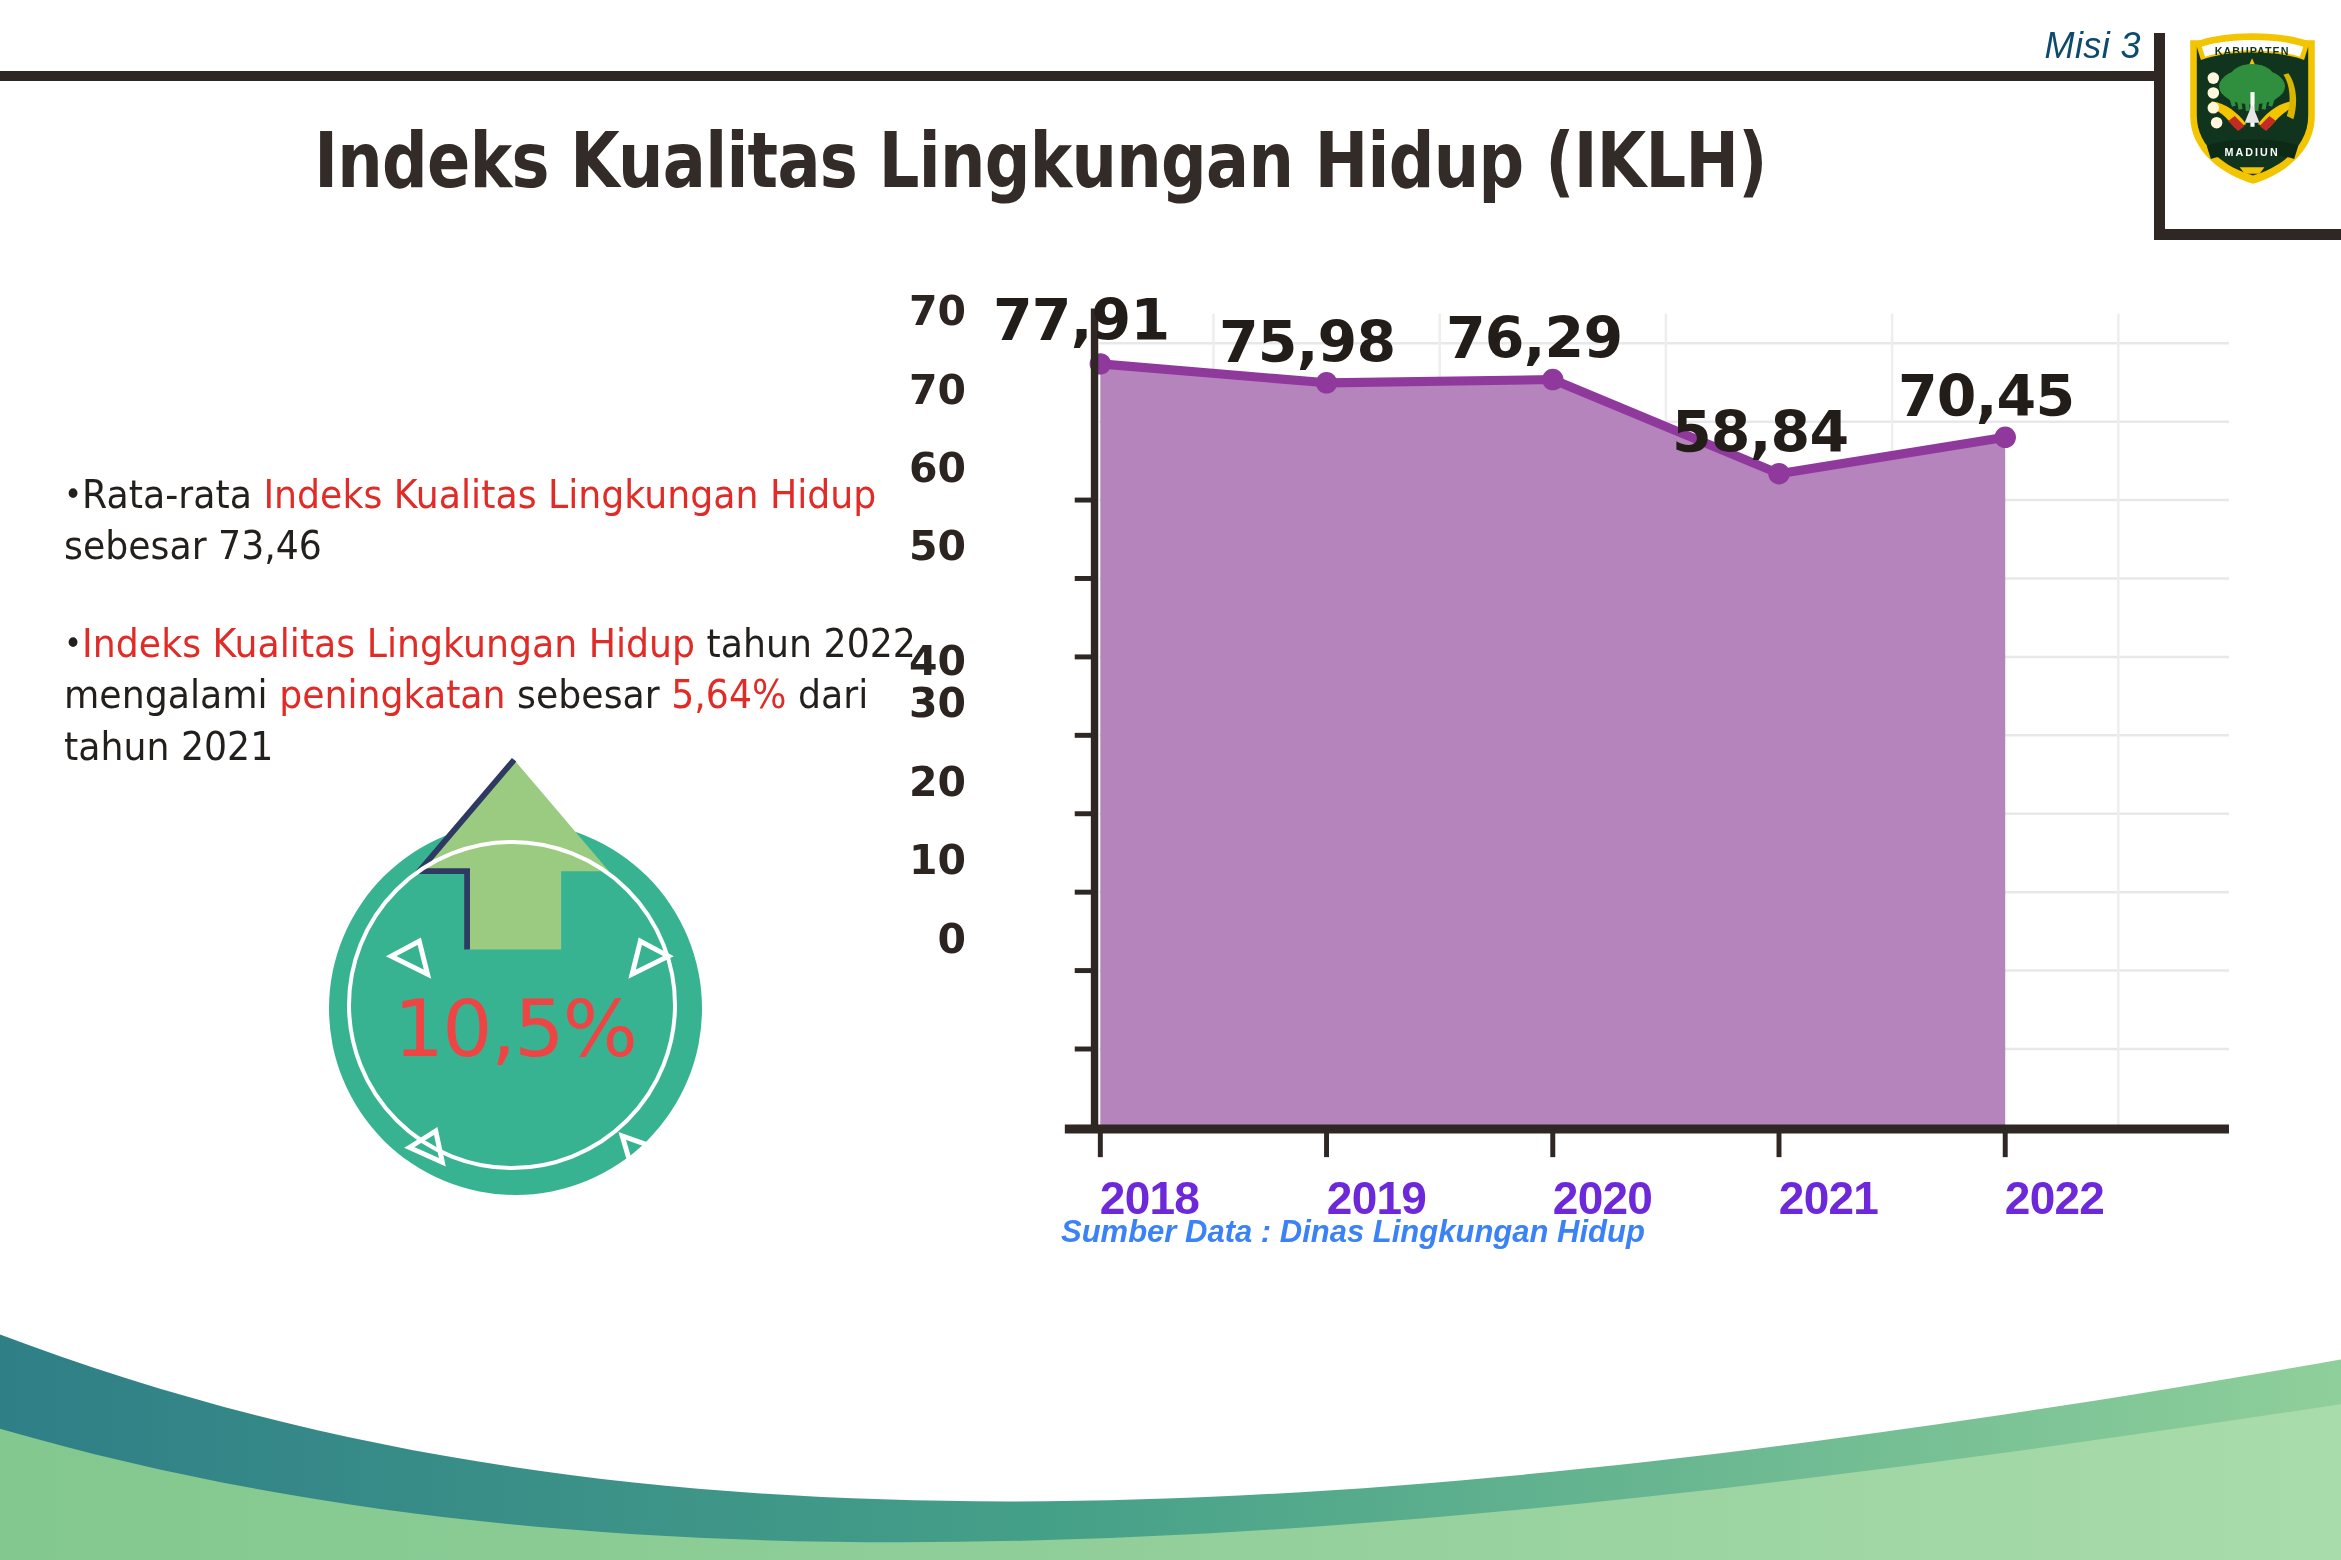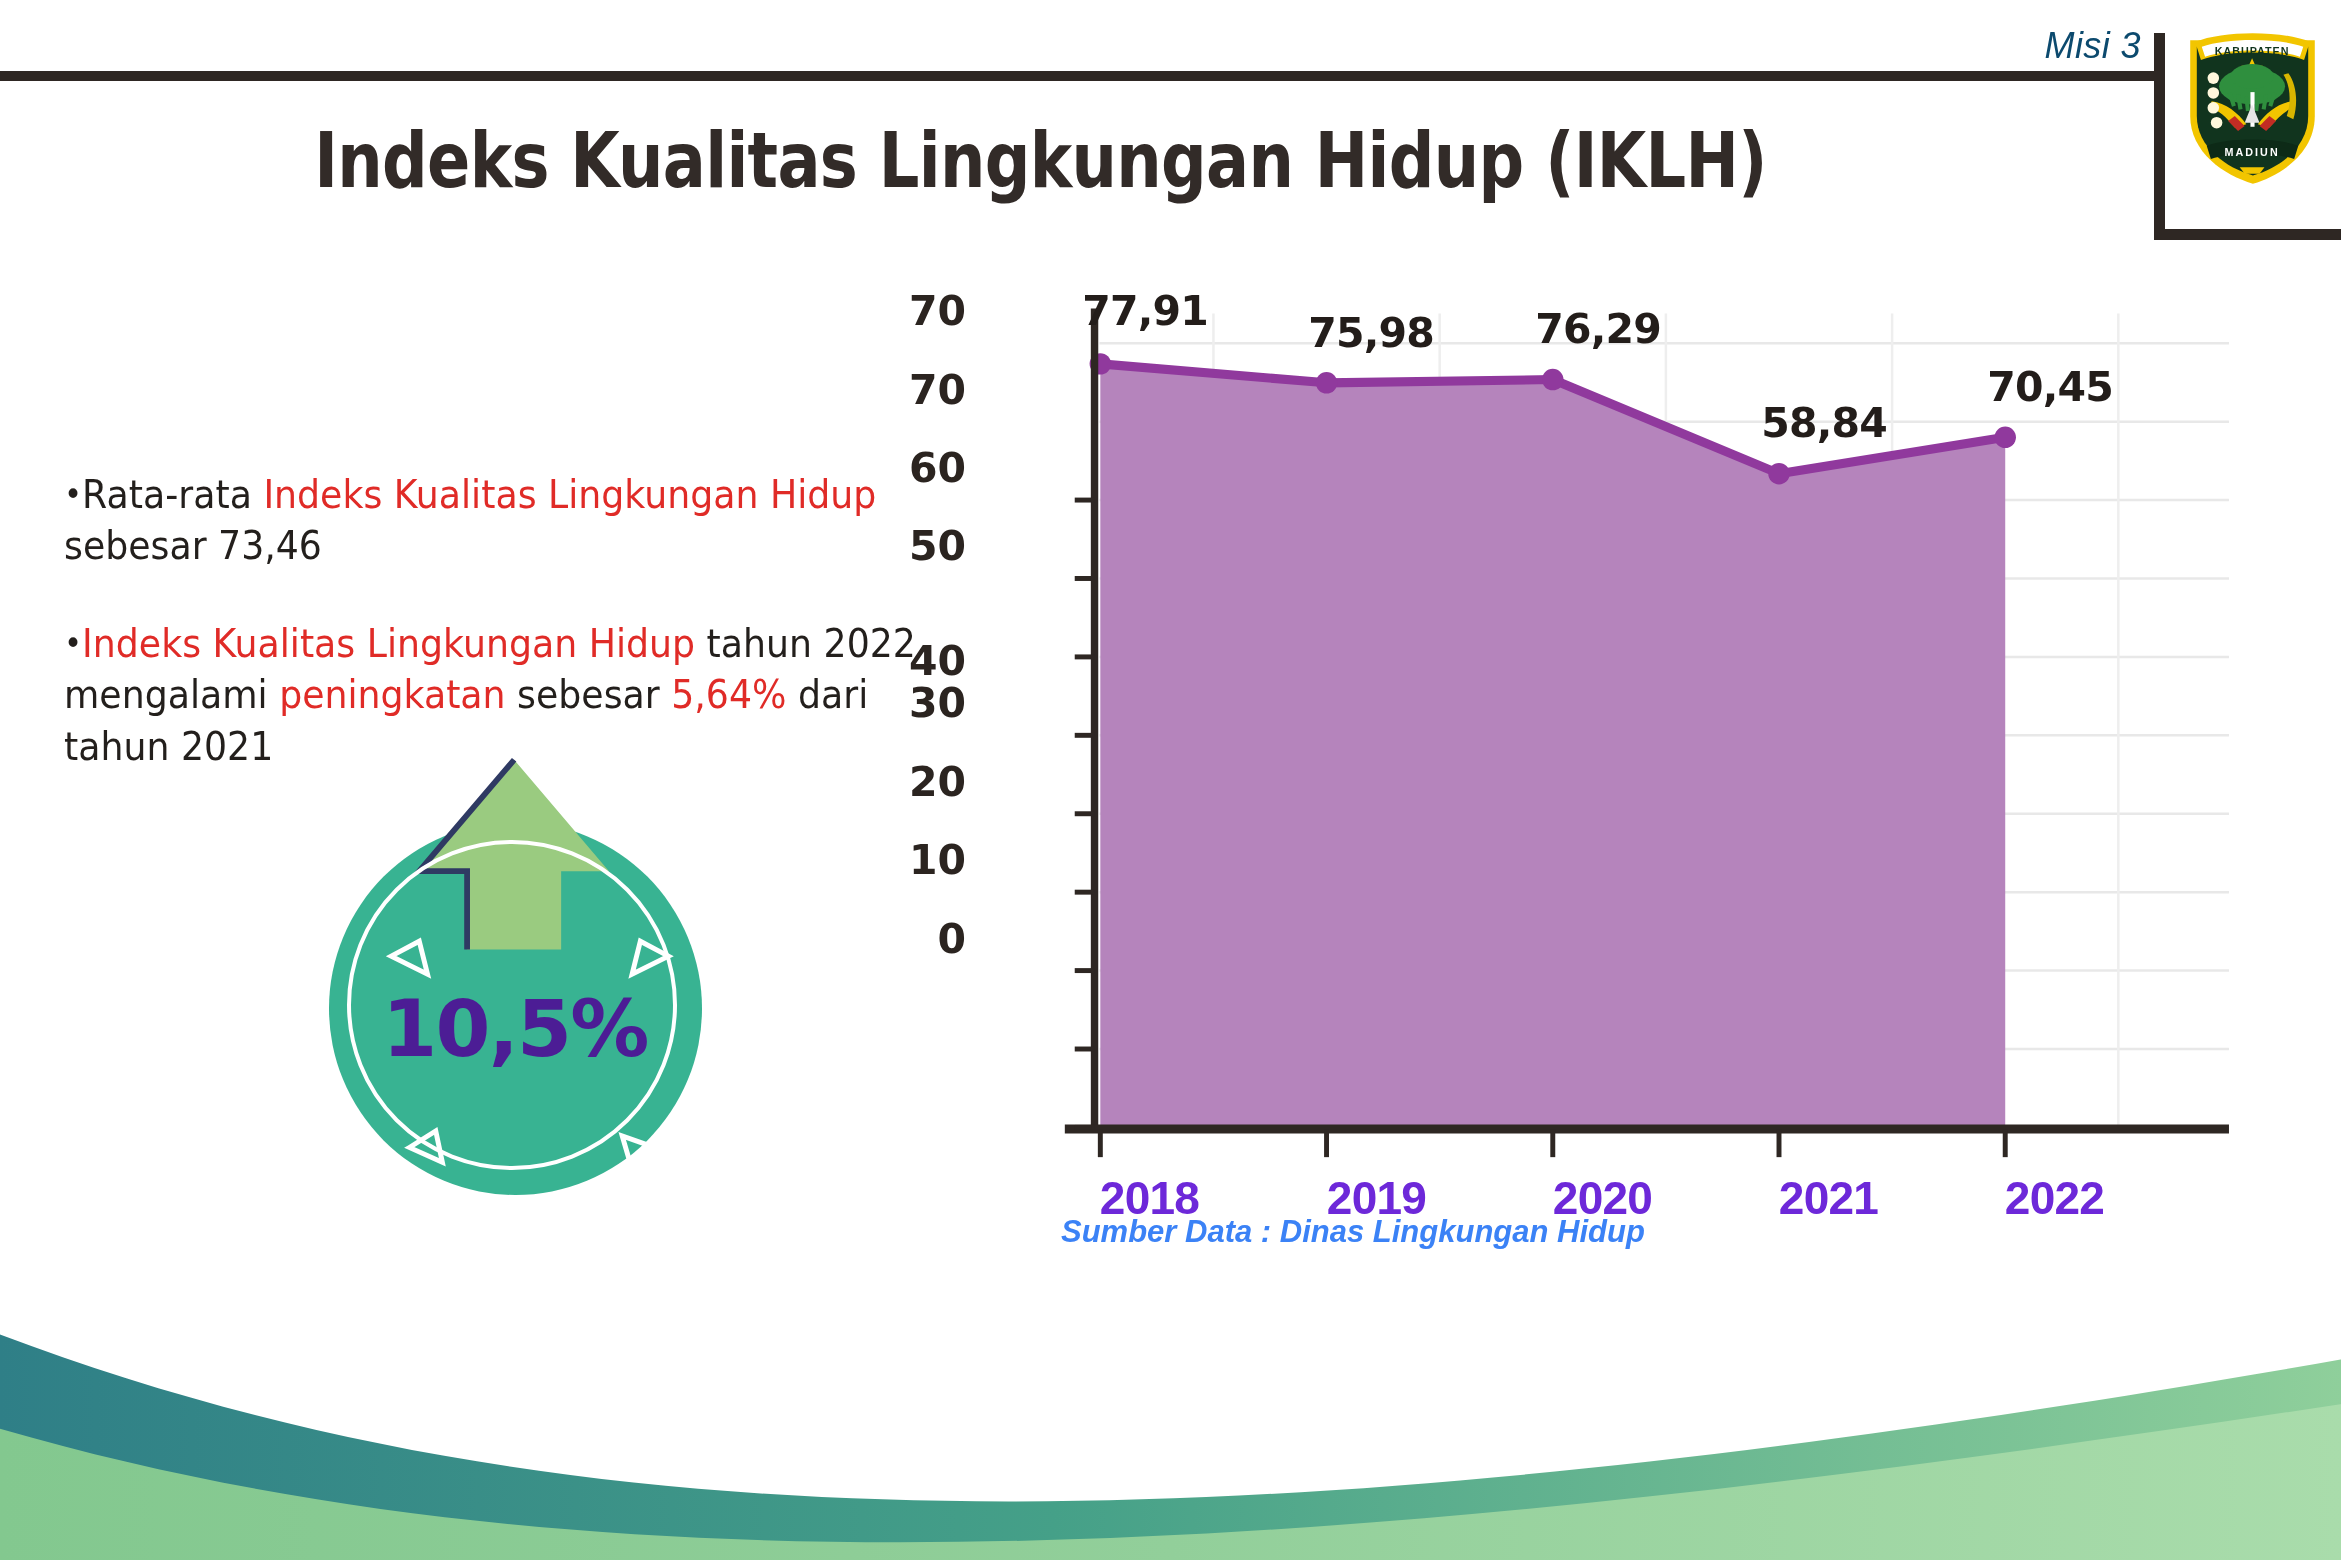--- a/index.html
+++ b/index.html
@@ -68,41 +68,41 @@
   }
   .badge-ring{
     position:absolute;left:35px;top:105px;width:330px;height:330px;
     border-radius:50%;border:4.1px solid #ffffff;box-sizing:border-box;
   }
   .badge-svg{position:absolute;left:0;top:0;width:462px;height:462px;}
   .badge-pct{
     position:absolute;left:16.5px;top:248px;width:373px;
     text-align:center;
     font-family:"DejaVu Sans", sans-serif;
-    font-weight:bold;
+    font-weight:normal;
     font-size:79px;
-    color:#4c1d95;
+    color:#ef4444;
     letter-spacing:-1.7px;
   }
 
   
   .chart{position:absolute;left:974px;top:297px;width:1288px;height:875px;}
   .chart-svg{position:absolute;left:0;top:0;width:1288px;height:875px;}
   .ytick{
     position:absolute;right:0;width:99px;text-align:right;
     font-family:"DejaVu Sans", sans-serif;font-weight:bold;font-size:41px;color:#2b2420;
   }
   .xtick{
     position:absolute;width:198px;text-align:right;
     font-family:Liberation Sans, sans-serif;font-weight:bold;font-size:46px;color:#6d28d9;
     letter-spacing:-0.8px;
   }
   .dlabel{
-    position:absolute;width:215px;text-align:right;
-    font-family:"DejaVu Sans", sans-serif;font-weight:bold;font-size:41px;color:#231d1a;
+    position:absolute;width:215px;text-align:left;
+    font-family:"DejaVu Sans", sans-serif;font-weight:bold;font-size:57px;color:#231d1a;
     letter-spacing:-0.8px;
   }
   .source{
     position:absolute;left:1061px;top:1214px;
     font-family:"Liberation Sans", sans-serif;
     font-weight:bold;font-style:italic;font-size:31px;color:#3b82f6;
   }
 
   
   .footer{position:absolute;left:0;bottom:0;width:2342px;height:281px;}

